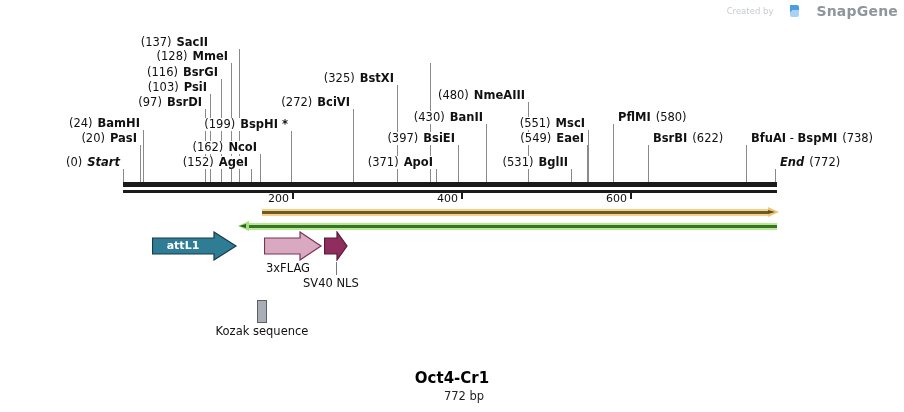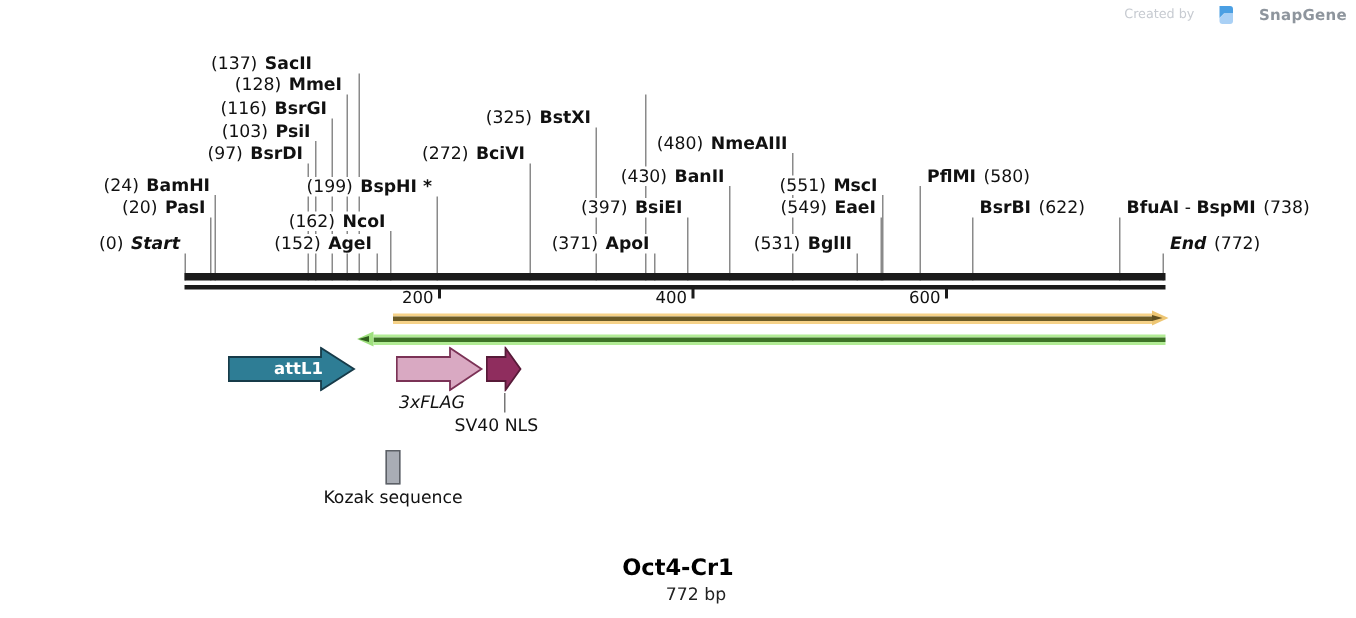--- a/index.html
+++ b/index.html
@@ -32,21 +32,21 @@
   .featlabel{position:absolute;font-size:11.5px;color:#111;z-index:3;white-space:nowrap;}
   .inlabel{position:absolute;font-size:11px;font-weight:bold;z-index:4;text-align:center;}
   .conn{position:absolute;width:1px;background:#777;z-index:2;}
   .kozak{position:absolute;z-index:2;box-sizing:border-box;}
   
   .title-name{position:absolute;left:0;width:904px;text-align:center;font-size:15px;font-weight:bold;color:#000;}
   .title-len{position:absolute;left:12px;width:904px;text-align:center;font-size:11.5px;color:#222;}
   
   .credit{position:absolute;top:3px;right:6px;display:flex;align-items:center;gap:16px;z-index:5;}
   .credit .by{font-size:8.5px;color:#c7cbd1;}
-  .credit .brand{font-size:10px;font-weight:bold;color:#8e959d;letter-spacing:0.2px;}
+  .credit .brand{font-size:14px;font-weight:bold;color:#8e959d;letter-spacing:0.2px;}
 </style>
 </head>
 <body>
 
 <div id="canvas">
 
   <div class="credit">
     <span class="by">Created by</span>
     <svg width="11" height="14" viewBox="0 0 11 14">
       <path d="M1 1 h7 a2 2 0 0 1 2 2 v3 h-6 l-3 3 z" fill="#4a9fe3"></path>
@@ -173,25 +173,25 @@
     <div class="strand" style="left: 238px; top: 223px; width: 539px;">
       <div class="stripe" style="left: 11px; top: 0px; width: 528px; height: 2px; background: rgb(178, 236, 149);"></div>
       <div class="stripe" style="left: 11px; top: 2px; width: 528px; height: 3px; background: rgb(61, 114, 38);"></div>
       <div class="stripe" style="left: 11px; top: 5px; width: 528px; height: 2px; background: rgb(178, 236, 149);"></div>
       <div class="tri" style="left: 0px; top: -2px; border-right: 11px solid rgb(159, 224, 126); border-top: 5.5px solid transparent; border-bottom: 5.5px solid transparent;"></div>
       <div class="tri" style="left: 1px; top: 1px; border-right: 7px solid rgb(47, 94, 28); border-top: 2.5px solid transparent; border-bottom: 2.5px solid transparent;"></div>
     </div>
     <svg width="86" height="30" class="feat" style="left: 152px; top: 231px;">
       <polygon points="0.5,7 62,7 62,1 84,15 62,29 62,23 0.5,23" fill="#2E7D95" stroke="#173B49" stroke-width="1.2"></polygon>
     </svg>
-    <div class="inlabel" style="left: 152px; top: 239px; width: 62px; color: rgb(255, 255, 255); margin-left: 16px;">attL1</div>
+    <div class="inlabel" style="left: 152px; top: 239px; width: 62px; color: rgb(255, 255, 255);">attL1</div>
     <svg width="59" height="30" class="feat" style="left: 264px; top: 231px;">
       <polygon points="0.5,7 36,7 36,1 57,15 36,29 36,23 0.5,23" fill="#D9A9C2" stroke="#7B3256" stroke-width="1.2"></polygon>
     </svg>
-    <div class="featlabel" style="left: 266px; top: 261px; font-style: italic;">3xFLAG</div>
+    <div class="featlabel" style="left: 266px; top: 261px;">3xFLAG</div>
     <svg width="25" height="30" class="feat" style="left: 324px; top: 231px;">
       <polygon points="0.5,7 13,7 13,1 23,15 13,29 13,23 0.5,23" fill="#8F2D5E" stroke="#571A38" stroke-width="1.2"></polygon>
     </svg>
     <div class="featlabel" style="left: 303px; top: 276px;">SV40 NLS</div>
     <div class="conn" style="left: 336px; top: 262px; height: 13px;"></div>
     <div class="kozak" style="left: 257px; top: 300px; width: 10px; height: 23px; background: rgb(169, 173, 181); border: 1px solid rgb(92, 96, 102);"></div>
     <div class="featlabel" style="left: 262px; top: 324px; transform: translateX(-50%);">Kozak sequence</div>
   </div>
 
 </body></html>

